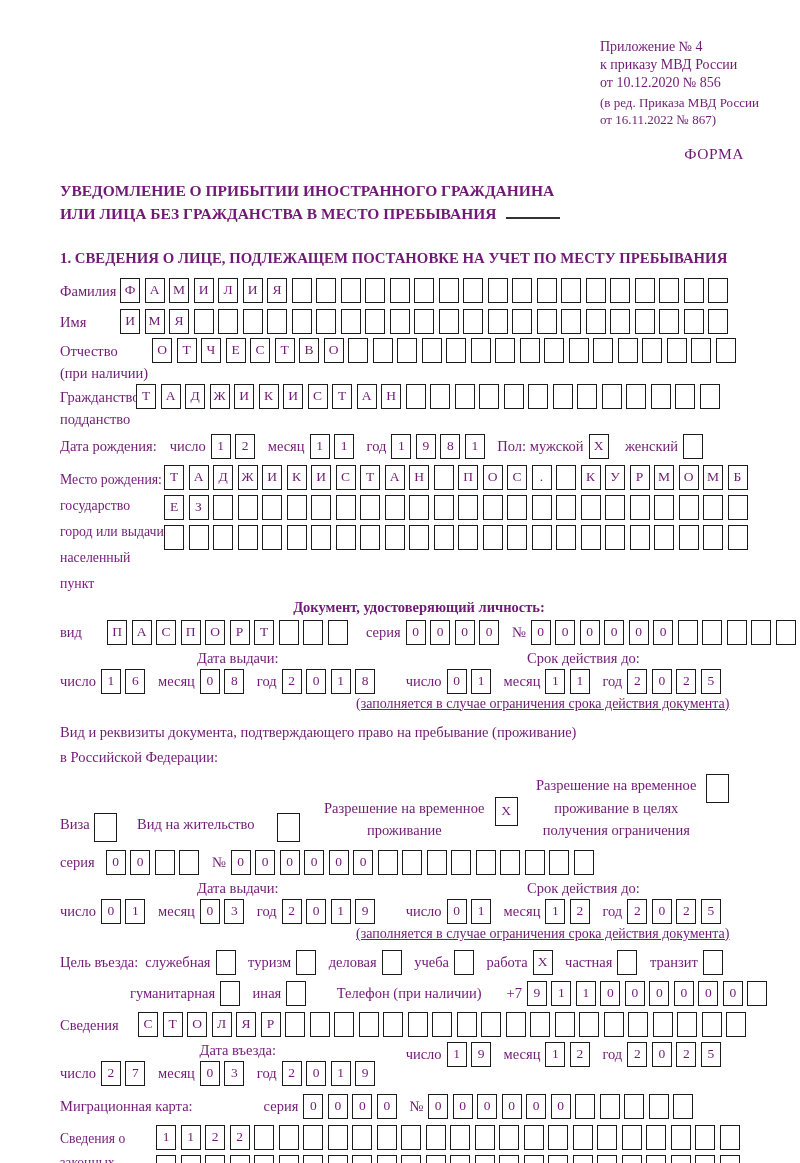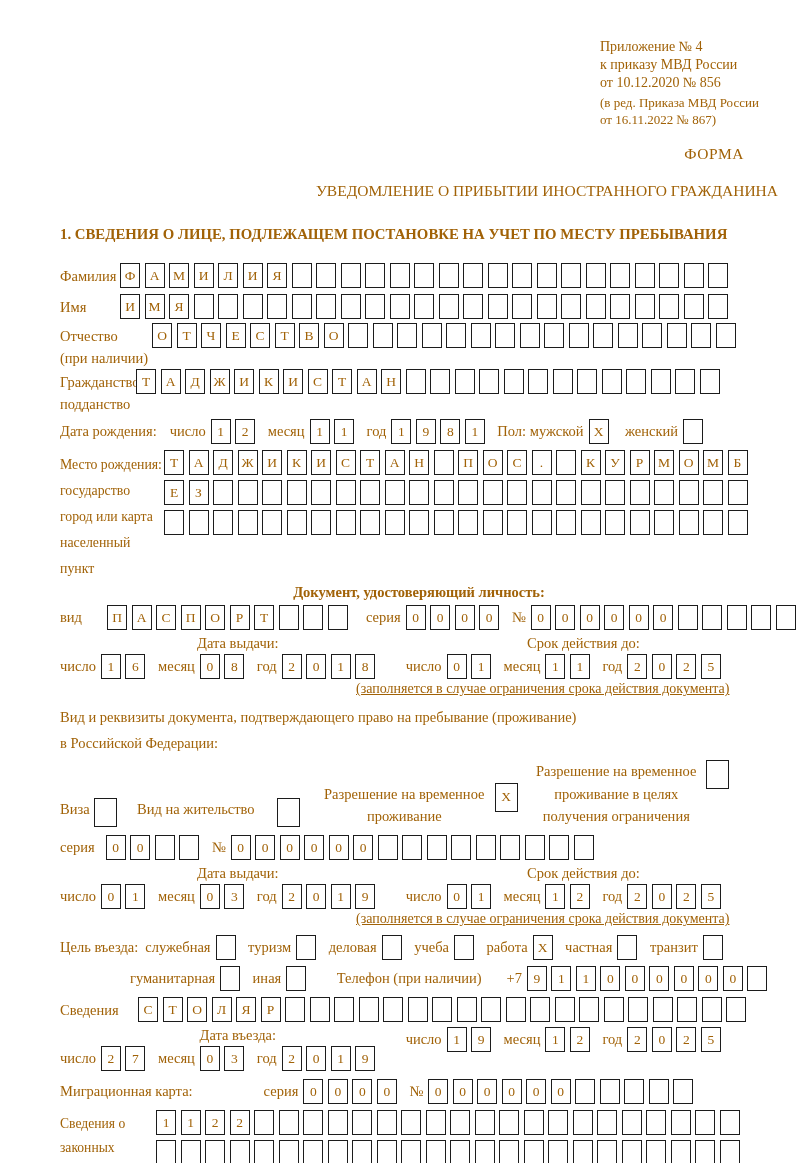--- a/index.html
+++ b/index.html
@@ -1,23 +1,23 @@
 <!DOCTYPE html>
 <html><head>
 <meta charset="utf-8">
 <style>
   html,body{margin:0;padding:0;background:#fff;}
   .page{width:800px;height:1163px;box-sizing:border-box;padding:38px 22px 0 60px;
-        background:#fff;color:#a16207;font-family:"Liberation Serif","DejaVu Serif",serif;
+        background:#fff;color:#701a75;font-family:"Liberation Serif","DejaVu Serif",serif;
         font-size:14.5px;overflow:hidden;position:relative;}
   
   .hdr{margin-left:auto;width:178px;line-height:1.27;font-size:14px;}
   .hdr .ed{font-size:13px;margin-top:4px;line-height:1.3;}
   .forma{text-align:right;font-weight:normal;font-size:15.5px;margin:16px 34px 0 0;letter-spacing:.5px;}
-  .title{text-align:right;font-weight:normal;font-size:15.5px;line-height:1.5;margin-top:16px;}
+  .title{text-align:left;font-weight:bold;font-size:15.5px;line-height:1.5;margin-top:16px;}
   .blank-line{display:inline-block;width:54px;border-bottom:2px solid #333;margin-left:10px;vertical-align:baseline;}
   .sect{font-weight:bold;font-size:14.8px;margin-top:24px;}
   
   .cells{display:flex;flex-wrap:nowrap;}
   .cb{width:18px;height:23px;border:1.5px solid #1c1c1c;margin-right:4.5px;flex:none;
       display:flex;align-items:center;justify-content:center;font-size:13.5px;background:#fff;}
   .big .cb{width:21px;height:27px;}
   
   .frow{display:flex;align-items:flex-start;}
   .flabel{flex:none;line-height:22px;padding-top:2px;}
@@ -52,25 +52,26 @@
     <div class="ed">
       <div>(в ред. Приказа МВД России</div>
       <div>от 16.11.2022 № 867)</div>
     </div>
   </div>
 
   <div class="forma">ФОРМА</div>
 
   <div class="title">
     <div>УВЕДОМЛЕНИЕ О ПРИБЫТИИ ИНОСТРАННОГО ГРАЖДАНИНА</div>
+    <div><span>ИЛИ ЛИЦА БЕЗ ГРАЖДАНСТВА В МЕСТО ПРЕБЫВАНИЯ</span><span class="blank-line"></span></div>
   </div>
 
   <div class="sect">1. СВЕДЕНИЯ О ЛИЦЕ, ПОДЛЕЖАЩЕМ ПОСТАНОВКЕ НА УЧЕТ ПО МЕСТУ ПРЕБЫВАНИЯ</div>
 
-  <div class="frow" style="margin-top:20px">
+  <div class="frow" style="margin-top:11px">
     <div class="flabel" style="width:60px">Фамилия</div>
     <div class="cells">
         <span class="cb">Ф</span>
         <span class="cb">А</span>
         <span class="cb">М</span>
         <span class="cb">И</span>
         <span class="cb">Л</span>
         <span class="cb">И</span>
         <span class="cb">Я</span>
         <span class="cb"></span>
@@ -217,21 +218,21 @@
     <span class="word" style="margin-left:12px">женский</span>
     <span class="cells">
         <span class="cb"></span>
       </span>
   </div>
 
   <div class="frow mt6">
     <div class="flabel" style="width:104px;font-size:13.8px;line-height:26px">
       <div>Место рождения:</div>
       <div>государство</div>
-      <div>город или карта</div>
+      <div>город или выдачи</div>
       <div>населенный пункт</div>
     </div>
     <div class="boxcol">
       <div class="cells">
           <span class="cb">Т</span>
           <span class="cb">А</span>
           <span class="cb">Д</span>
           <span class="cb">Ж</span>
           <span class="cb">И</span>
           <span class="cb">К</span>

